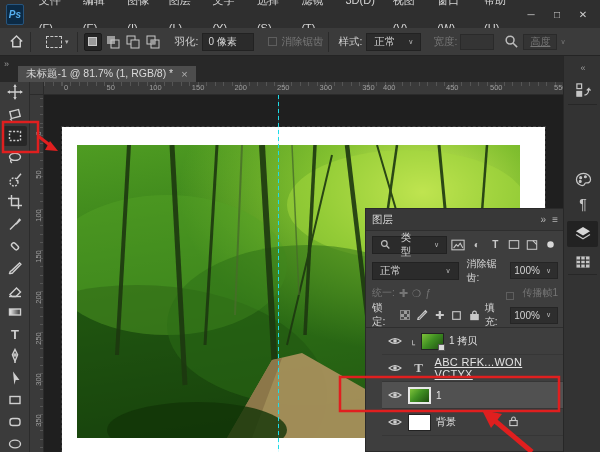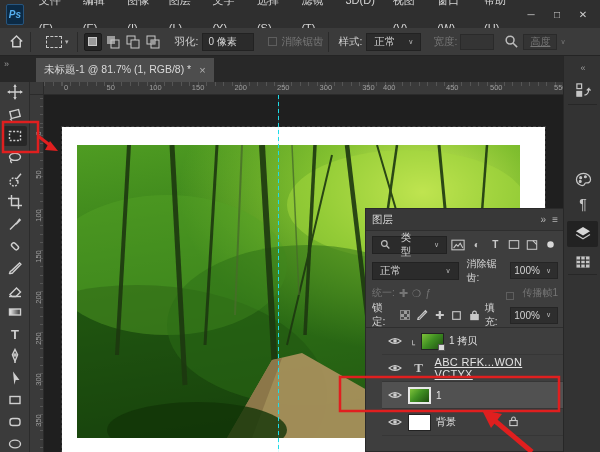--- a/index.html
+++ b/index.html
@@ -32,21 +32,21 @@
   .optfield { background:#2b2b2b; border:1px solid #222; color:#d8d8d8;
     height:18px; padding:0 5px; font-size:10px; display:flex; align-items:center; }
   .grayed { color:#767676; }
   .optdrop { background:#2b2b2b; border:1px solid #222; height:18px; padding:0 4px 0 7px;
     display:flex; align-items:center; gap:10px; }
   .gray-box { background:#343434; border:1px solid #2a2a2a; height:16px; min-width:34px; }
 
   
   #tabbar { left:0; top:56px; width:563px; height:26px; background:#282828; display:flex; align-items:flex-end; }
   #tools-collapse { position:absolute; left:4px; top:59px; color:#9a9a9a; font-size:9px; }
-  #doc-tab { margin-left:36px; height:24px; background:#4d4d4d; color:#d9d9d9;
+  #doc-tab { margin-left:18px; height:16px; background:#4d4d4d; color:#d9d9d9;
     font-size:10.5px; display:flex; align-items:center; padding:0 8px; gap:8px; }
   #doc-tab .tclose { color:#b0b0b0; font-size:11px; }
 
   
   #toolbar { left:0; top:82px; width:30px; height:370px; background:#3b3b3b; border-right:1px solid #2c2c2c; }
   .tool { position:absolute; left:3px; width:24px; height:20px; display:flex; align-items:center; justify-content:center; }
   .tool.active { background:#272727; border-radius:2px; }
   .tool svg { stroke:#cfcfcf; fill:none; stroke-width:1.4; }
   .tool .fillme { fill:#cfcfcf; stroke:none; }
 

